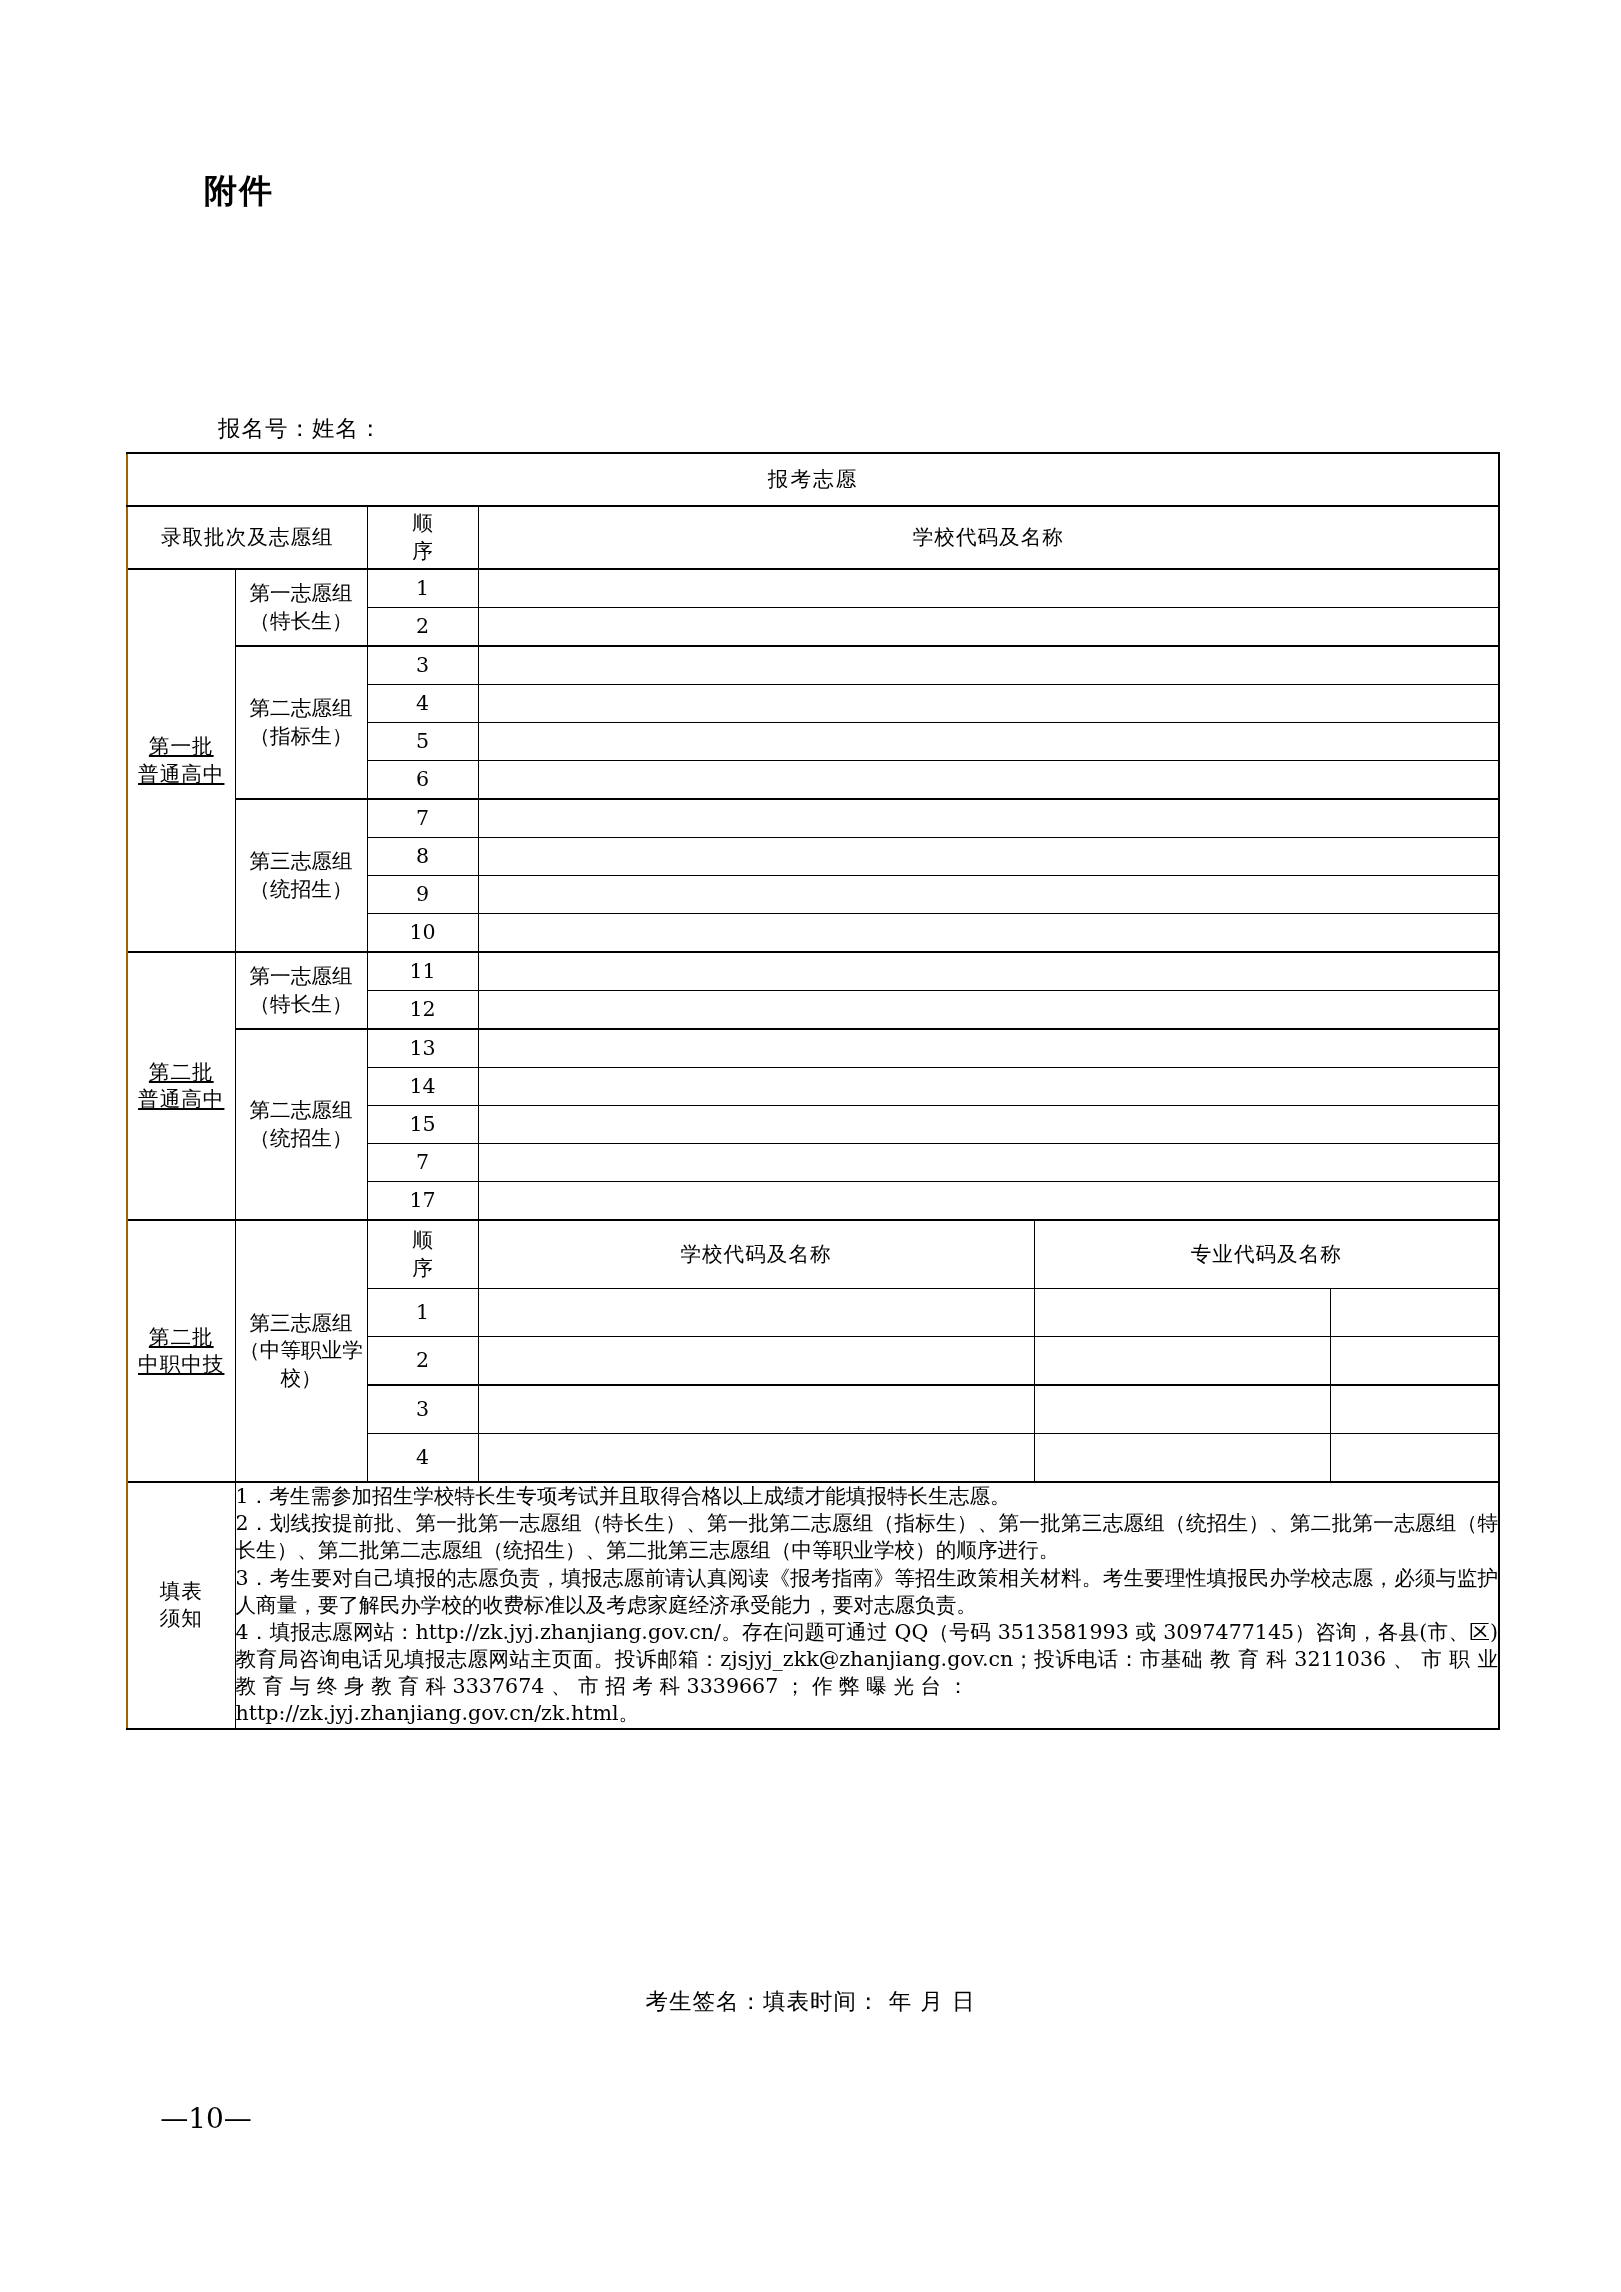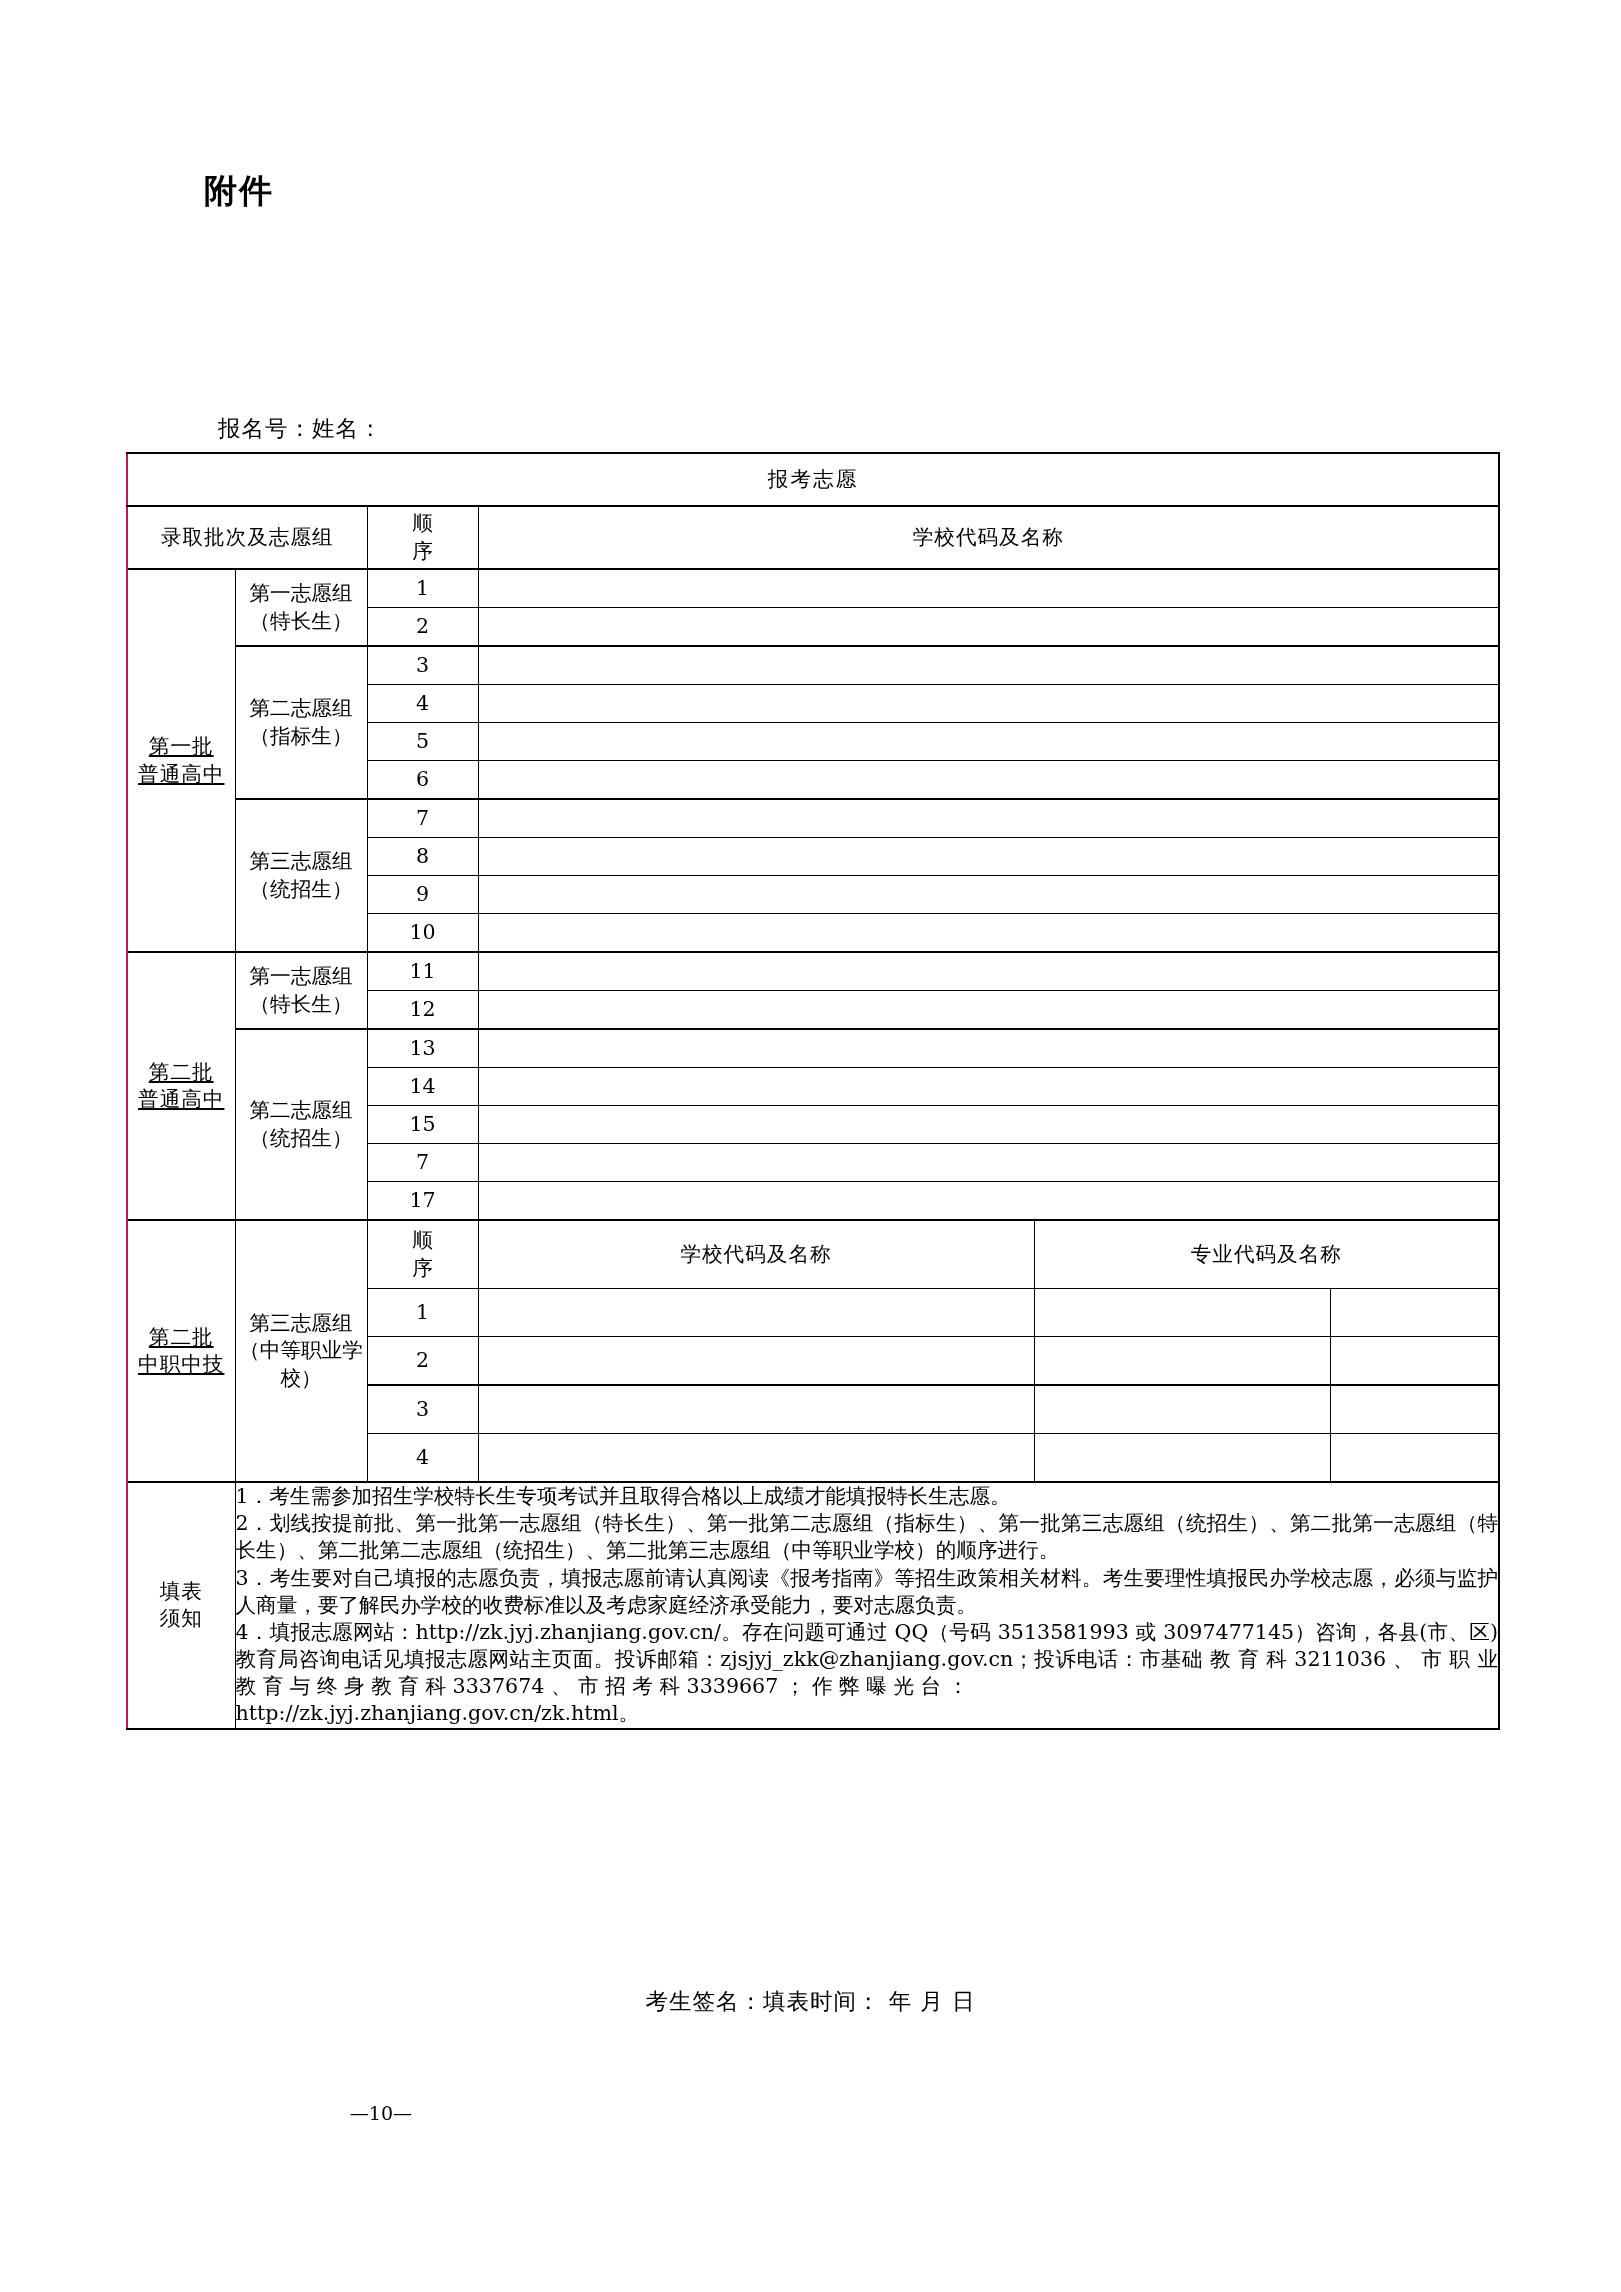--- a/index.html
+++ b/index.html
@@ -74,21 +74,21 @@
     padding: 0;
     text-align: center;
     vertical-align: middle;
     font-size: 20.6px;
     line-height: 1.32;
     font-family: "DejaVu Serif", "Liberation Serif", serif;
   }
   
   table.main td.hb-top { border-top: 2px solid #000; }
   table.main td.hb-bottom { border-bottom: 2px solid #000; }
-  table.main td.hb-left { border-left: 2px solid #be185d; margin-top: 48px; }
+  table.main td.hb-left { border-left: 2px solid #a16207; margin-top: 48px; }
   table.main td.hb-right { border-right: 2px solid #000; }
 
   .tcell-title { font-size: 22.5px; letter-spacing: 2px; }
   .tcell-head { font-size: 21.6px; letter-spacing: 1px; }
   .seq-head {
     font-size: 18.6px;
     line-height: 1.05;
     letter-spacing: 0px;
   }
   .seq-num { font-size: 19.6px; font-family: "DejaVu Serif","Liberation Serif",serif; }
@@ -123,22 +123,22 @@
     width: 1621px;
     text-align: center;
     font-size: 22.5px;
     letter-spacing: 1px;
   }
   .page-num {
     position: absolute;
     left: 0;
     top: 2102px;
     width: 412px;
-    text-align: right;
-    font-size: 19px;
+    text-align: center;
+    font-size: 28px;
     font-family: "DejaVu Serif", "Liberation Serif", serif;
   }
 </style>
 </head>
 <body>
 
 <div class="page">
 
   <div class="attach-label">附件</div>
 

